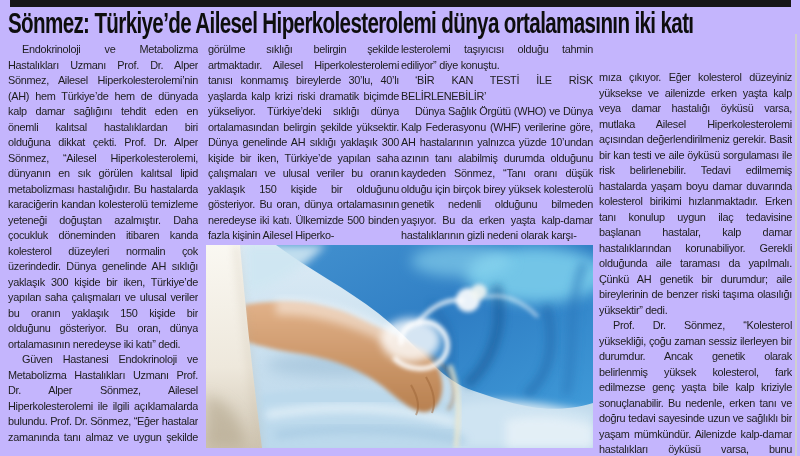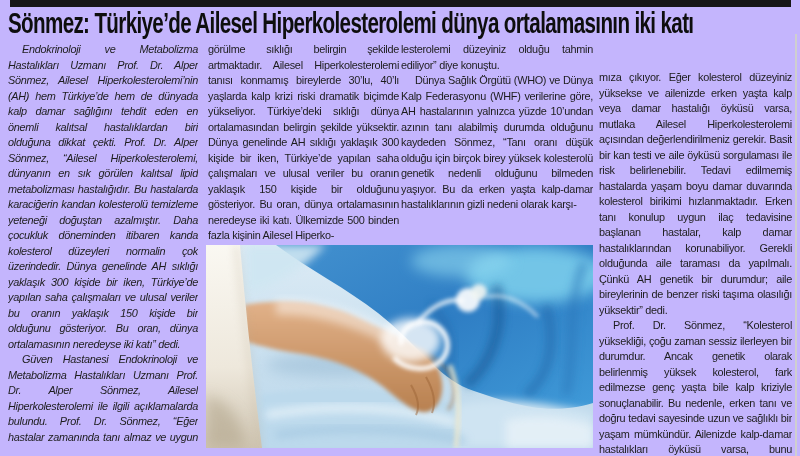--- a/index.html
+++ b/index.html
@@ -33,21 +33,21 @@
     top: 42px;
     font-size: 10.9px;
     line-height: 15.5px;
     letter-spacing: -0.3px;
     text-align: justify;
     color: #1d1d1d;
     overflow: hidden;
   }
   .col p { margin: 0; }
   .para { text-indent: 14px; }
-  .col1 { left: 8px;   width: 190px; height: 406px; font-style: italic; }
+  .col1 { left: 8px;   width: 190px; height: 406px; }
   .col2 { left: 208px; width: 191px; height: 200px; }
   .col3 { left: 401px; width: 192px; height: 200px; }
   .col4 { left: 599px; width: 193px; height: 406px; margin-top: 28px; }
   .photo {
     position: absolute;
     left: 206px; top: 245px;
     width: 387px; height: 203px;
     margin: 0;
     overflow: hidden;
   }
@@ -71,21 +71,22 @@
   <div class="col col1">
     <p class="para">Endokrinoloji ve Metabolizma Hastalıkları Uzmanı Prof. Dr. Alper Sönmez, Ailesel Hiperkolesterolemi’nin (AH) hem Türkiye’de hem de dünyada kalp damar sağlığını tehdit eden en önemli kalıtsal hastalıklardan biri olduğuna dikkat çekti. Prof. Dr. Alper Sönmez, “Ailesel Hiperkolesterolemi, dünyanın en sık görülen kalıtsal lipid metabolizması hastalığıdır. Bu hastalarda karaciğerin kandan kolesterolü temizleme yeteneği doğuştan azalmıştır. Daha çocukluk döneminden itibaren kanda kolesterol düzeyleri normalin çok üzerindedir. Dünya genelinde AH sıklığı yaklaşık 300 kişide bir iken, Türkiye’de yapılan saha çalışmaları ve ulusal veriler bu oranın yaklaşık 150 kişide bir olduğunu gösteriyor. Bu oran, dünya ortalamasının neredeyse iki katı” dedi.</p>
     <p class="para">Güven Hastanesi Endokrinoloji ve Metabolizma Hastalıkları Uzmanı Prof. Dr. Alper Sönmez, Ailesel Hiperkolesterolemi ile ilgili açıklamalarda bulundu. Prof. Dr. Sönmez, “Eğer hastalar zamanında tanı almaz ve uygun şekilde tedavi edilmezse, genç yaşta kalp damar hastalıkları</p>
   </div>
 
   <div class="col col2">
     <p class="cont">görülme sıklığı belirgin şekilde artmaktadır. Ailesel Hiperkolesterolemi tanısı konmamış bireylerde 30’lu, 40’lı yaşlarda kalp krizi riski dramatik biçimde yükseliyor. Türkiye’deki sıklığı dünya ortalamasından belirgin şekilde yüksektir. Dünya genelinde AH sıklığı yaklaşık 300 kişide bir iken, Türkiye’de yapılan saha çalışmaları ve ulusal veriler bu oranın yaklaşık 150 kişide bir olduğunu gösteriyor. Bu oran, dünya ortalamasının neredeyse iki katı. Ülkemizde 500 binden fazla kişinin Ailesel Hiperko-</p>
   </div>
 
   <div class="col col3">
-    <p class="cont">lesterolemi düzeyiniz olduğu tahmin ediliyor” diye konuştu.</p>
+    <p class="cont">lesterolemi taşıyıcısı olduğu tahmin ediliyor” diye konuştu.</p>
+    <p class="para">‘BİR KAN TESTİ İLE RİSK BELİRLENEBİLİR’</p>
     <p class="para">Dünya Sağlık Örgütü (WHO) ve Dünya Kalp Federasyonu (WHF) verilerine göre, AH hastalarının yalnızca yüzde 10’undan azının tanı alabilmiş durumda olduğunu kaydeden Sönmez, “Tanı oranı düşük olduğu için birçok birey yüksek kolesterolü genetik nedenli olduğunu bilmeden yaşıyor. Bu da erken yaşta kalp-damar hastalıklarının gizli nedeni olarak karşı-</p>
   </div>
 
   <div class="col col4">
     <p class="cont">mıza çıkıyor. Eğer kolesterol düzeyiniz yüksekse ve ailenizde erken yaşta kalp veya damar hastalığı öyküsü varsa, mutlaka Ailesel Hiperkolesterolemi açısından değerlendirilmeniz gerekir. Basit bir kan testi ve aile öyküsü sorgulaması ile risk belirlenebilir. Tedavi edilmemiş hastalarda yaşam boyu damar duvarında kolesterol birikimi hızlanmaktadır. Erken tanı konulup uygun ilaç tedavisine başlanan hastalar, kalp damar hastalıklarından korunabiliyor. Gerekli olduğunda aile taraması da yapılmalı. Çünkü AH genetik bir durumdur; aile bireylerinin de benzer riski taşıma olasılığı yüksektir” dedi.</p>
     <p class="para">Prof. Dr. Sönmez, “Kolesterol yüksekliği, çoğu zaman sessiz ilerleyen bir durumdur. Ancak genetik olarak belirlenmiş yüksek kolesterol, fark edilmezse genç yaşta bile kalp kriziyle sonuçlanabilir. Bu nedenle, erken tanı ve doğru tedavi sayesinde uzun ve sağlıklı bir yaşam mümkündür. Ailenizde kalp-damar hastalıkları öyküsü varsa, bunu görmezden gelmeyin mutlaka bir uzmana danışın” diye konuştu.</p>
   </div>
 
   <figure class="photo">
     <svg viewBox="0 0 387 203" preserveAspectRatio="none">

